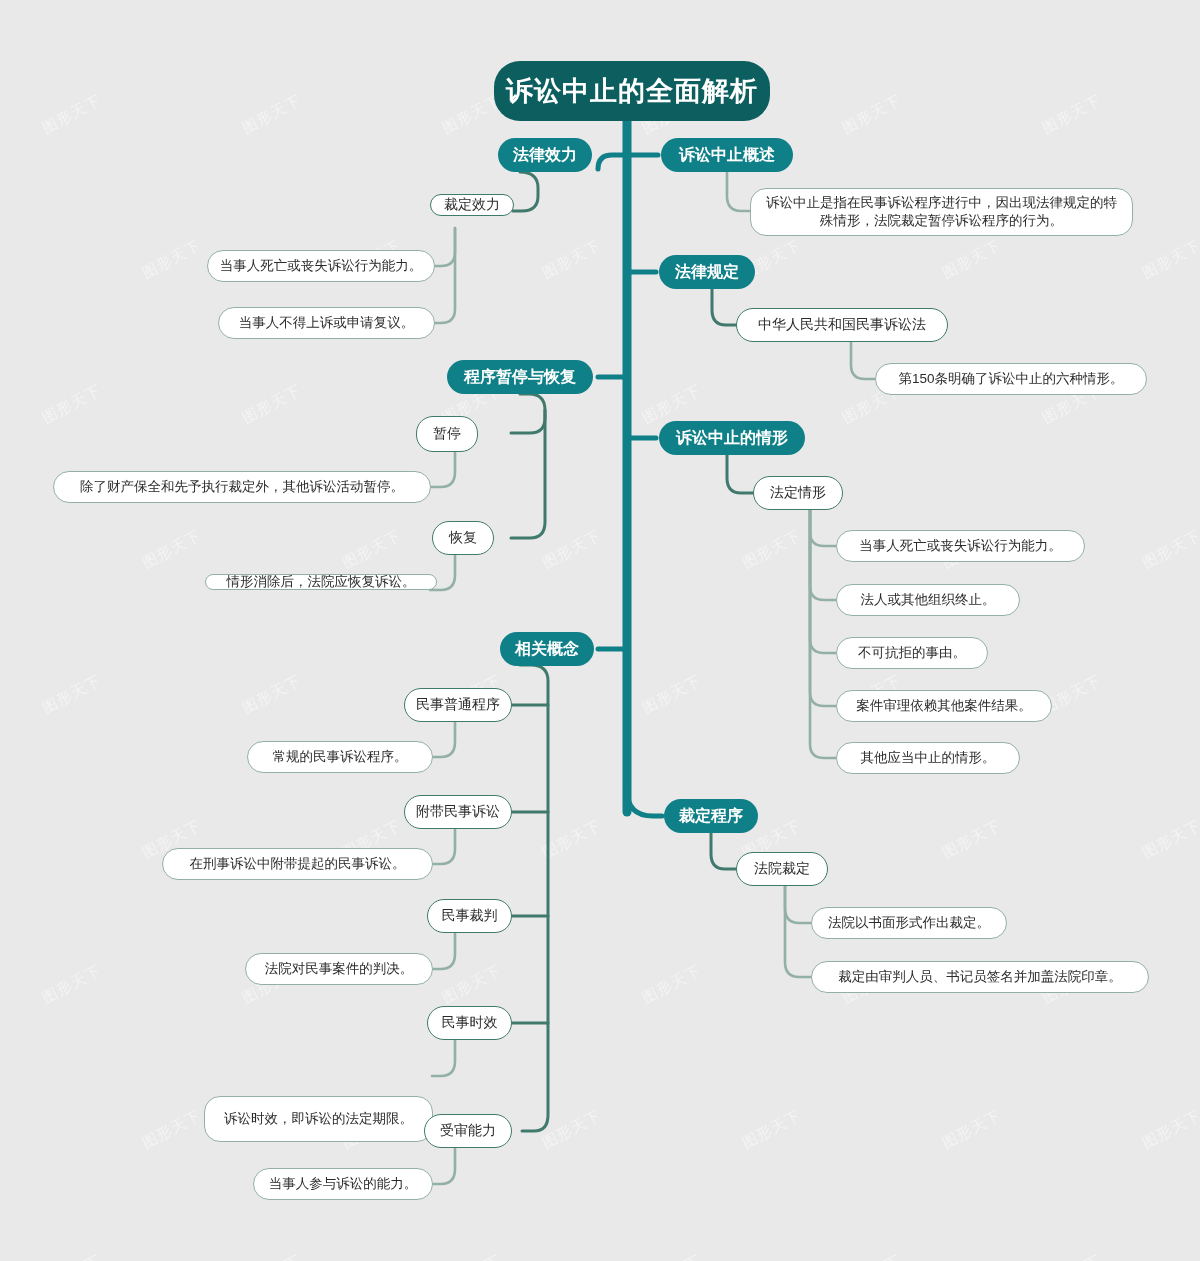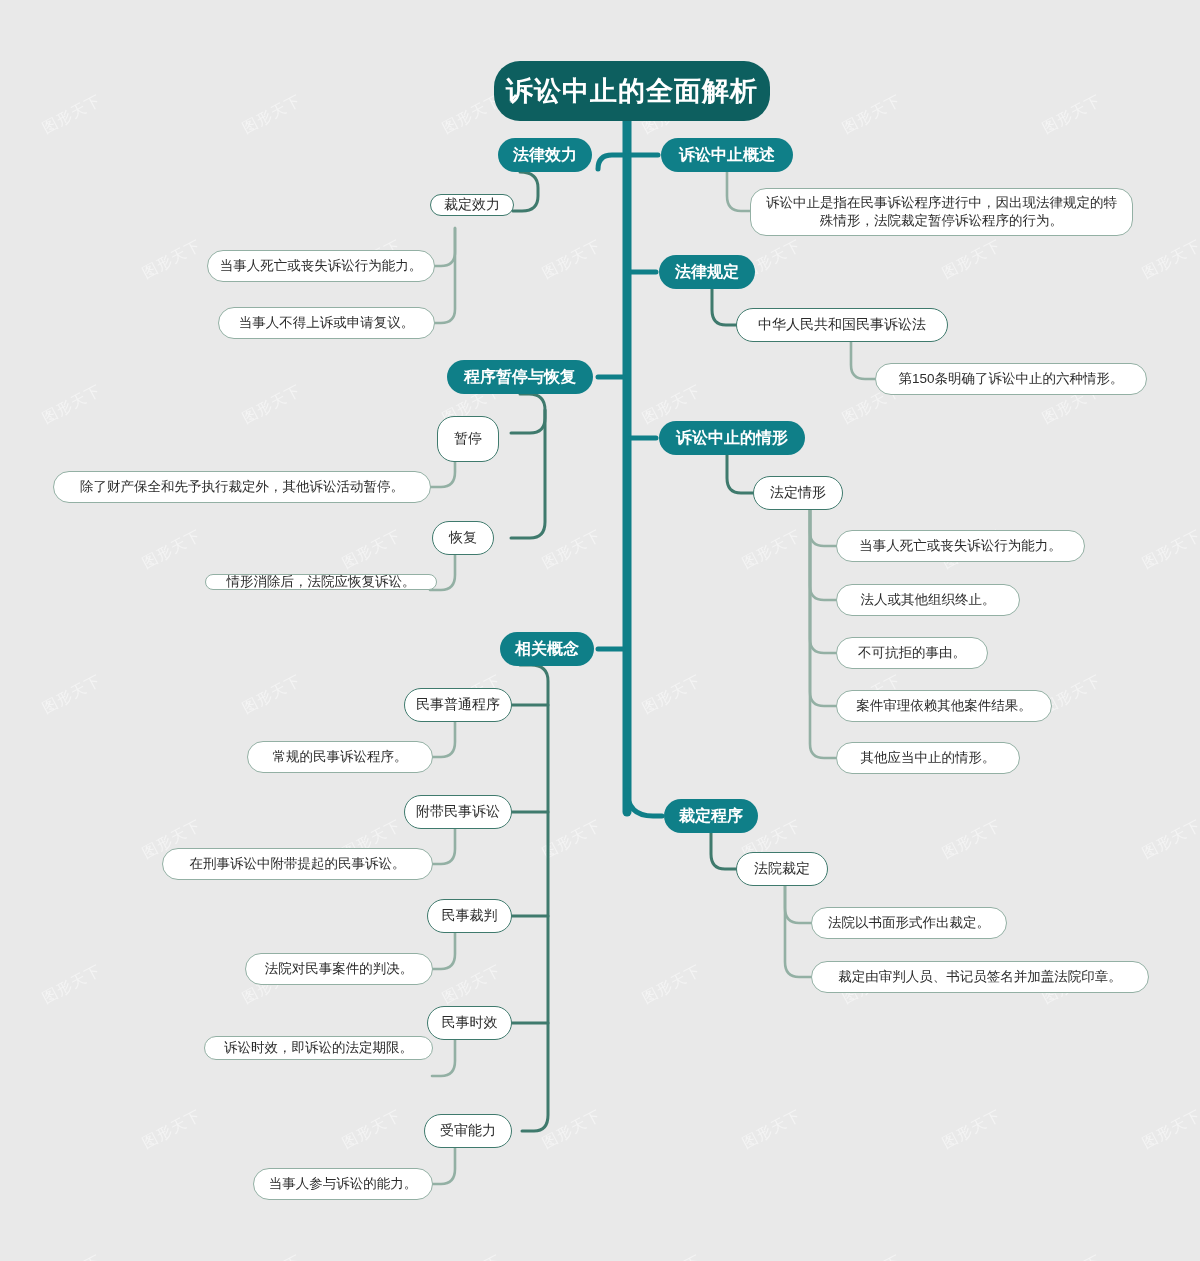--- a/index.html
+++ b/index.html
@@ -215,21 +215,21 @@
   <div class="node n-l3" style="left:207px;top:250px;width:228px;height:32px;">当事人死亡或丧失诉讼行为能力。</div>
 
   <div class="node n-l3" style="left:218px;top:307px;width:217px;height:32px;">当事人不得上诉或申请复议。</div>
 
   <div class="node n-l3 wrap" style="left:750px;top:188px;width:383px;height:48px;">诉讼中止是指在民事诉讼程序进行中，因出现法律规定的特殊情形，法院裁定暂停诉讼程序的行为。</div>
 
   <div class="node n-l2" style="left:736px;top:308px;width:212px;height:34px;">中华人民共和国民事诉讼法</div>
 
   <div class="node n-l3" style="left:875px;top:363px;width:272px;height:32px;text-align:right;">第150条明确了诉讼中止的六种情形。</div>
 
-  <div class="node n-l2" style="left:437px;top:416px;width:62px;height:46px;">暂停</div>
+  <div class="node n-l2" style="left:416px;top:416px;width:62px;height:36px;">暂停</div>
 
   <div class="node n-l3" style="left:53px;top:471px;width:378px;height:32px;">除了财产保全和先予执行裁定外，其他诉讼活动暂停。</div>
 
   <div class="node n-l2" style="left:432px;top:521px;width:62px;height:34px;">恢复</div>
 
   <div class="node n-l3" style="left:205px;top:574px;width:232px;height:16px;">情形消除后，法院应恢复诉讼。</div>
 
   <div class="node n-l2" style="left:753px;top:476px;width:90px;height:34px;">法定情形</div>
 
   <div class="node n-l3" style="left:836px;top:530px;width:249px;height:32px;">当事人死亡或丧失诉讼行为能力。</div>
@@ -245,21 +245,21 @@
   <div class="node n-l2" style="left:404px;top:688px;width:108px;height:34px;">民事普通程序</div>
   <div class="node n-l3" style="left:247px;top:741px;width:186px;height:32px;">常规的民事诉讼程序。</div>
 
   <div class="node n-l2" style="left:404px;top:795px;width:108px;height:34px;">附带民事诉讼</div>
   <div class="node n-l3" style="left:162px;top:848px;width:271px;height:32px;">在刑事诉讼中附带提起的民事诉讼。</div>
 
   <div class="node n-l2" style="left:427px;top:899px;width:85px;height:34px;">民事裁判</div>
   <div class="node n-l3" style="left:245px;top:953px;width:188px;height:32px;">法院对民事案件的判决。</div>
 
   <div class="node n-l2" style="left:427px;top:1006px;width:85px;height:34px;">民事时效</div>
-  <div class="node n-l3" style="left:204px;top:1036px;width:229px;height:24px;">诉讼时效，即诉讼的法定期限。</div>
+  <div class="node n-l3" style="left:204px;top:1096px;width:229px;height:46px;">诉讼时效，即诉讼的法定期限。</div>
 
   <div class="node n-l2" style="left:424px;top:1114px;width:88px;height:34px;">受审能力</div>
   <div class="node n-l3" style="left:253px;top:1168px;width:180px;height:32px;">当事人参与诉讼的能力。</div>
 
   <div class="node n-l2" style="left:736px;top:852px;width:92px;height:34px;">法院裁定</div>
 
   <div class="node n-l3" style="left:811px;top:907px;width:196px;height:32px;">法院以书面形式作出裁定。</div>
 
   <div class="node n-l3" style="left:811px;top:961px;width:338px;height:32px;">裁定由审判人员、书记员签名并加盖法院印章。</div>
 

